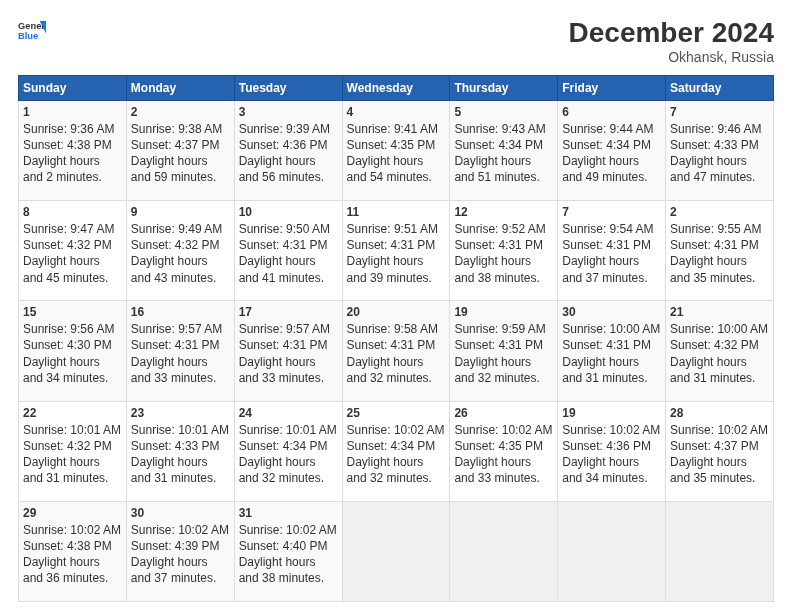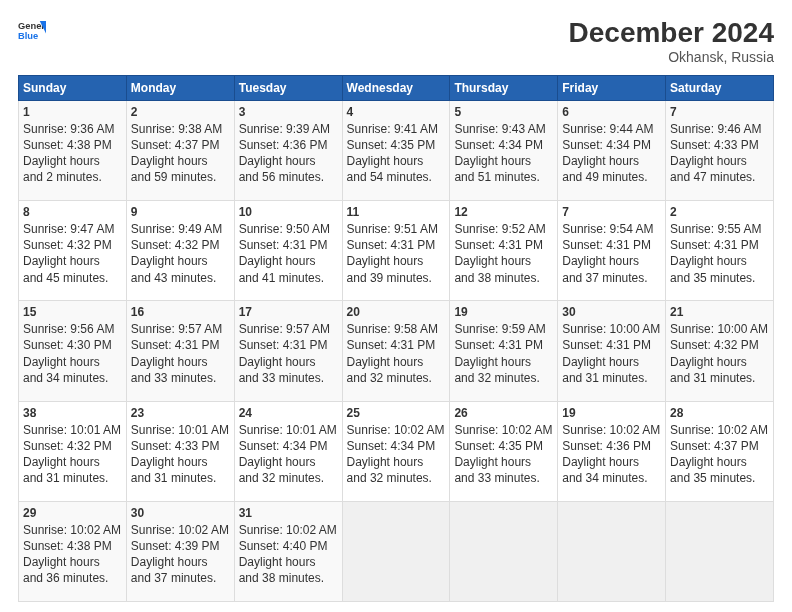--- a/index.html
+++ b/index.html
@@ -209,21 +209,21 @@
     <span class="day-num">30</span>
     <span class="cell-text">Sunrise: 10:00 AM<br>Sunset: 4:31 PM<br>Daylight hours<br>and 31 minutes.</span>
   </td>
           <td>
     <span class="day-num">21</span>
     <span class="cell-text">Sunrise: 10:00 AM<br>Sunset: 4:32 PM<br>Daylight hours<br>and 31 minutes.</span>
   </td>
         </tr>
         <tr>
           <td>
-    <span class="day-num">38</span>
+    <span class="day-num">22</span>
     <span class="cell-text">Sunrise: 10:01 AM<br>Sunset: 4:32 PM<br>Daylight hours<br>and 31 minutes.</span>
   </td>
           <td>
     <span class="day-num">23</span>
     <span class="cell-text">Sunrise: 10:01 AM<br>Sunset: 4:33 PM<br>Daylight hours<br>and 31 minutes.</span>
   </td>
           <td>
     <span class="day-num">24</span>
     <span class="cell-text">Sunrise: 10:01 AM<br>Sunset: 4:34 PM<br>Daylight hours<br>and 32 minutes.</span>
   </td>

